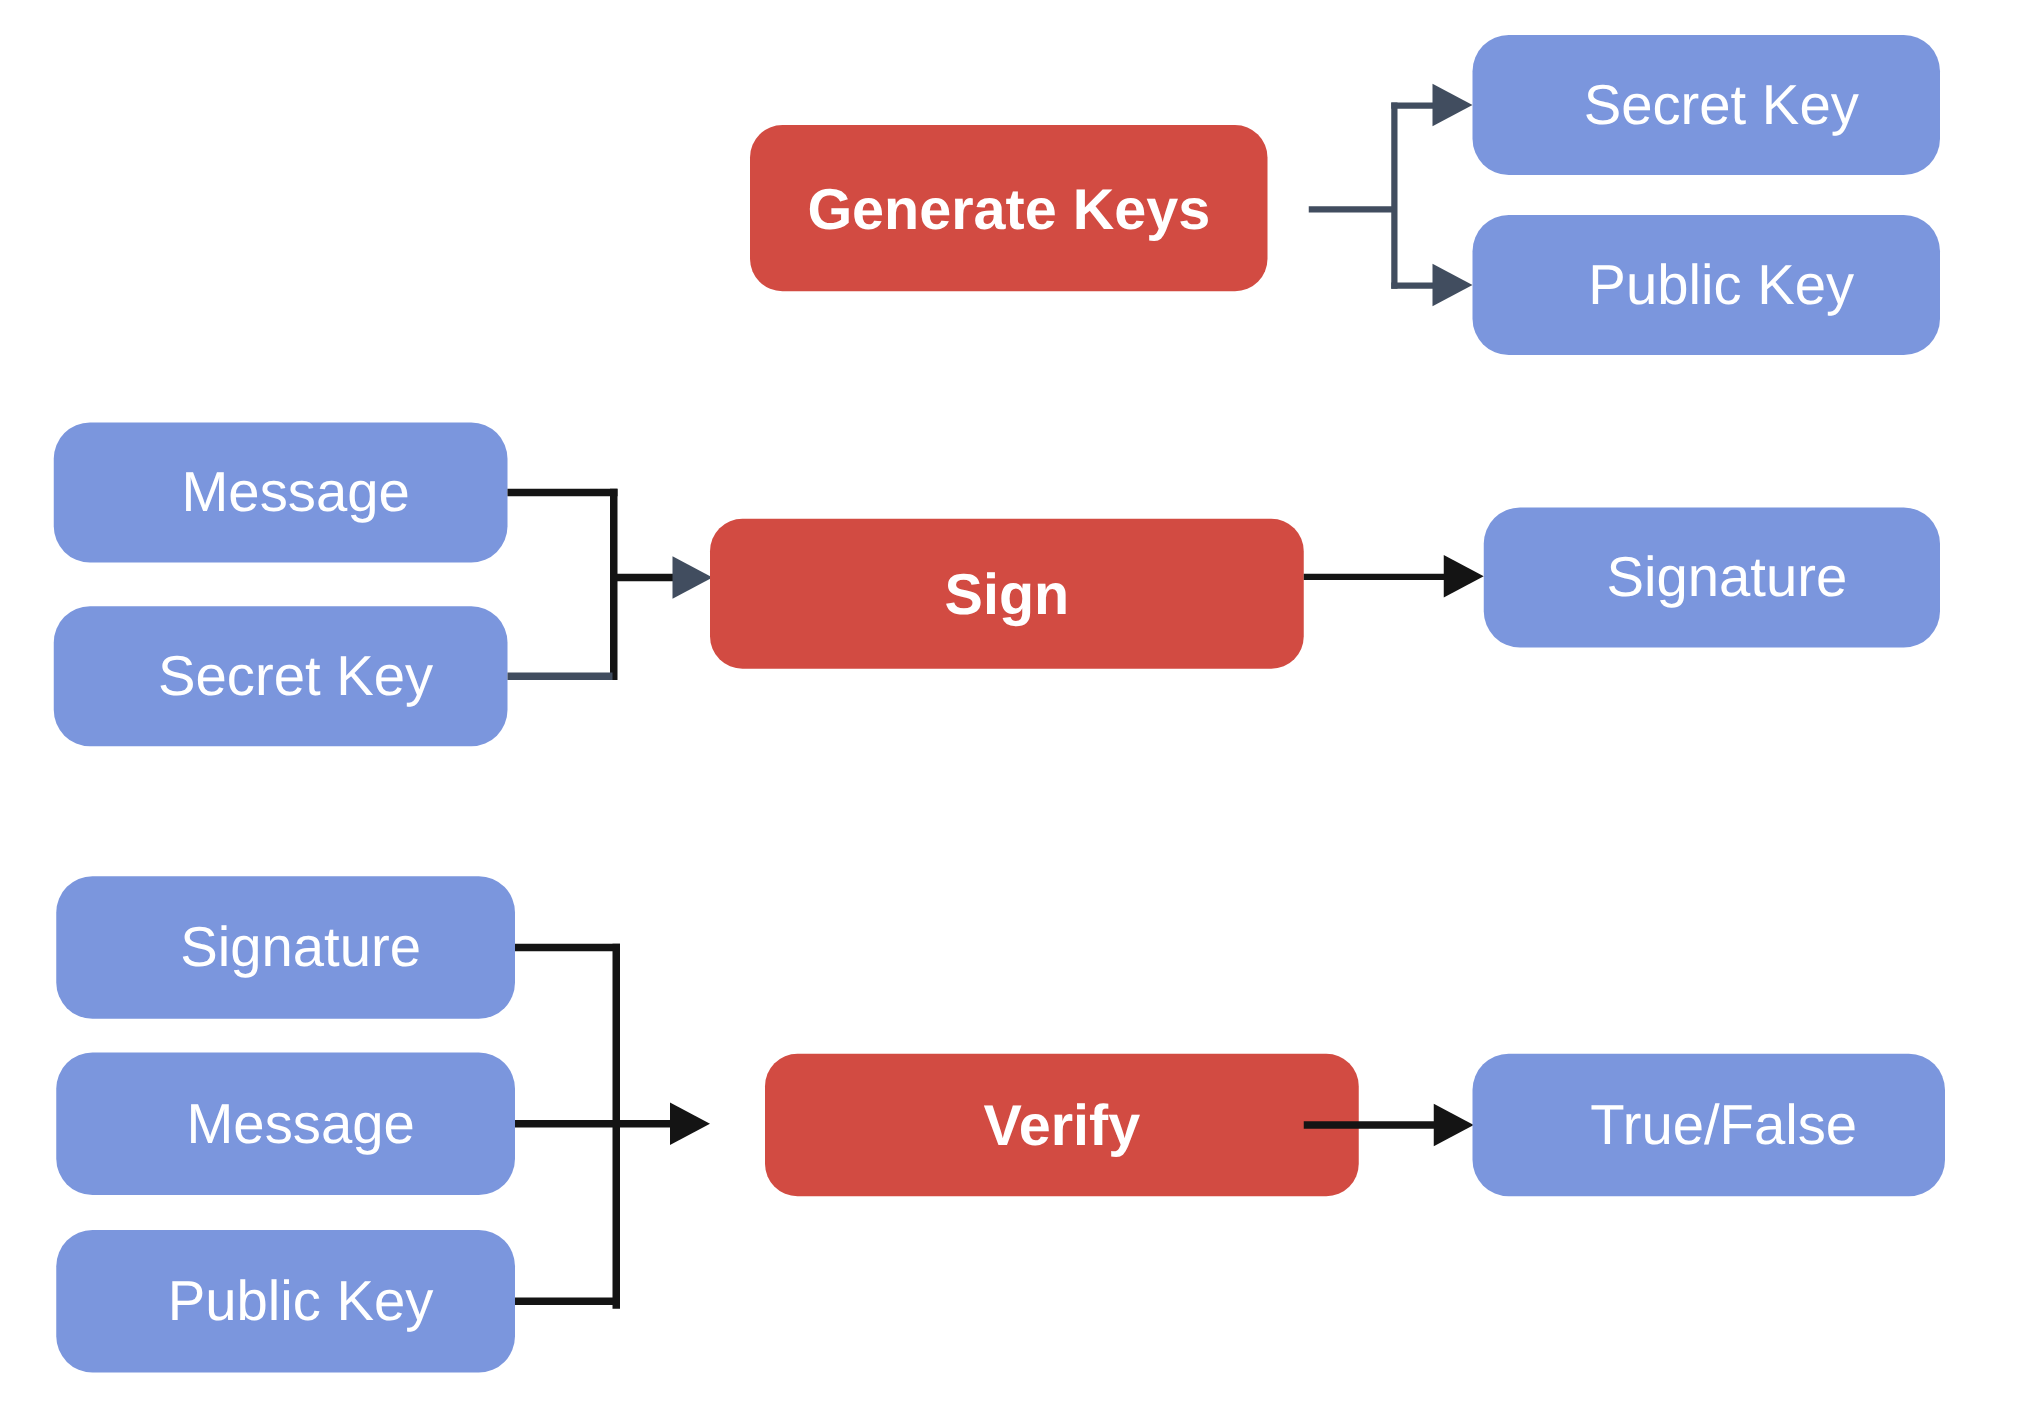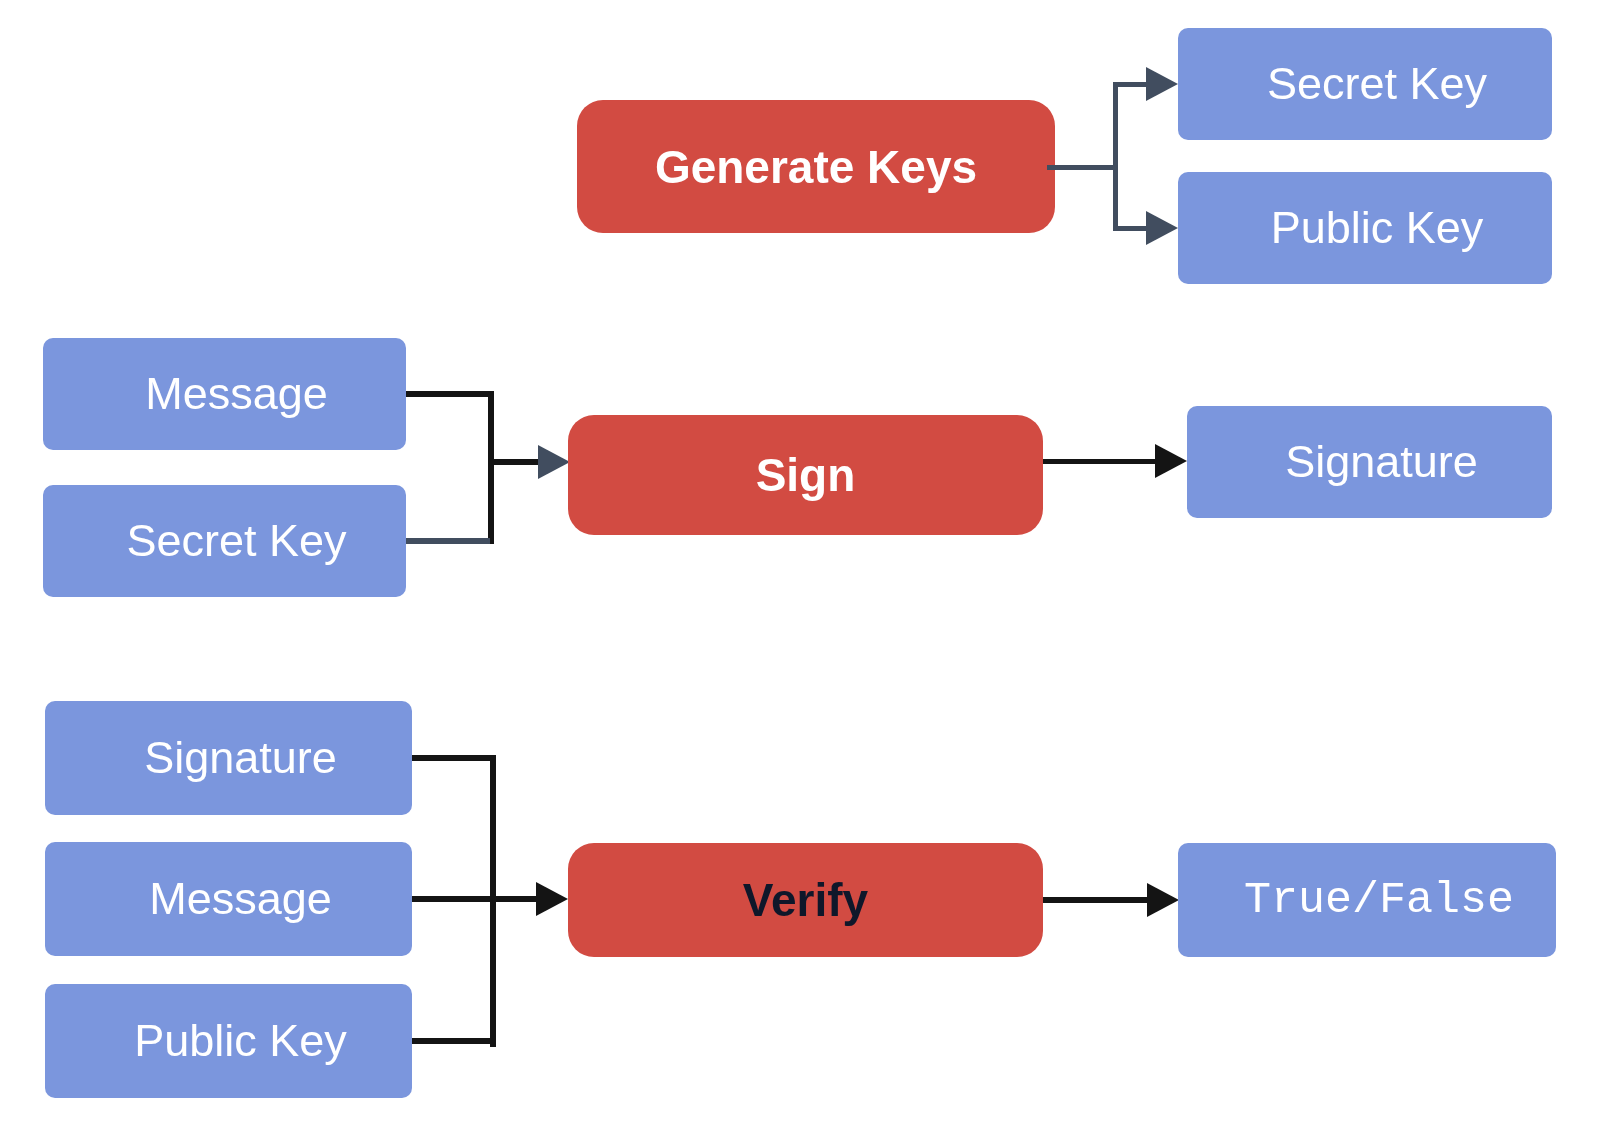--- a/index.html
+++ b/index.html
@@ -20,21 +20,21 @@
     display: flex;
     align-items: center;
     justify-content: center;
     color: #ffffff;
     box-sizing: border-box;
     text-align: center;
     white-space: nowrap;
   }
   .node.data {
     background: var(--data-fill, #7b96dd);
-    border-radius: 10px;
+    border-radius: 29px;
     font-size: 45px;
     font-weight: 400;
     padding-left: 24px;
   }
   .node.process {
     background: var(--process-fill, #d24b42);
     border-radius: 26px;
     font-size: 46px;
     font-weight: 700;
   }
@@ -47,21 +47,21 @@
     position: absolute;
     width: 0;
     height: 0;
     border-top: 17px solid transparent;
     border-bottom: 17px solid transparent;
   }
   .arrowhead.black { border-left: 32px solid var(--line-black, #141414); }
   .arrowhead.slate { border-left: 32px solid var(--line-slate, #414d5f); }
 
   
-  .n-generate-keys     { left: 577px;  top: 100px; width: 478px; height: 133px; text-align: center; }
+  .n-generate-keys     { left: 600px;  top: 100px; width: 414px; height: 133px; text-align: center; }
   .n-secret-key-out    { left: 1178px; top: 28px;  width: 374px; height: 112px; }
   .n-public-key-out    { left: 1178px; top: 172px; width: 374px; height: 112px; }
 
   .n-message-sign      { left: 43px;   top: 338px; width: 363px; height: 112px; }
   .n-secret-key-sign   { left: 43px;   top: 485px; width: 363px; height: 112px; }
   .n-sign              { left: 568px;  top: 403px; width: 475px; height: 120px; margin-top: 12px; }
   .n-signature-out     { left: 1187px; top: 406px; width: 365px; height: 112px; }
 
   .n-signature-verify  { left: 45px;   top: 701px; width: 367px; height: 114px; }
   .n-message-verify    { left: 45px;   top: 842px; width: 367px; height: 114px; }
@@ -132,20 +132,20 @@
   <div class="node data n-signature-verify" style="color: rgb(255, 255, 255);">Signature</div>
   <div class="node data n-message-verify" style="color: rgb(255, 255, 255);">Message</div>
   <div class="node data n-public-key-verify" style="color: rgb(255, 255, 255);">Public Key</div>
 
   <div class="seg black c-sig-h"></div>
   <div class="seg black c-verify-vert"></div>
   <div class="seg black c-pk-h"></div>
   <div class="seg black c-verify-in"></div>
   <div class="arrowhead black a-verify-in"></div>
 
-  <div class="node process n-verify" style="color: #0f172a;">Verify</div>
+  <div class="node process n-verify" style="color: #ffffff; margin-left: 44px;">Verify</div>
 
   <div class="seg black c-verify-out"></div>
   <div class="arrowhead black a-verify-out"></div>
 
-  <div class="node data n-true-false" style="color: rgb(255, 255, 255); font-family: Liberation Mono, monospace;">True/False</div>
+  <div class="node data n-true-false" style="color: rgb(255, 255, 255);">True/False</div>
 
 </div>
 
 </body></html>

